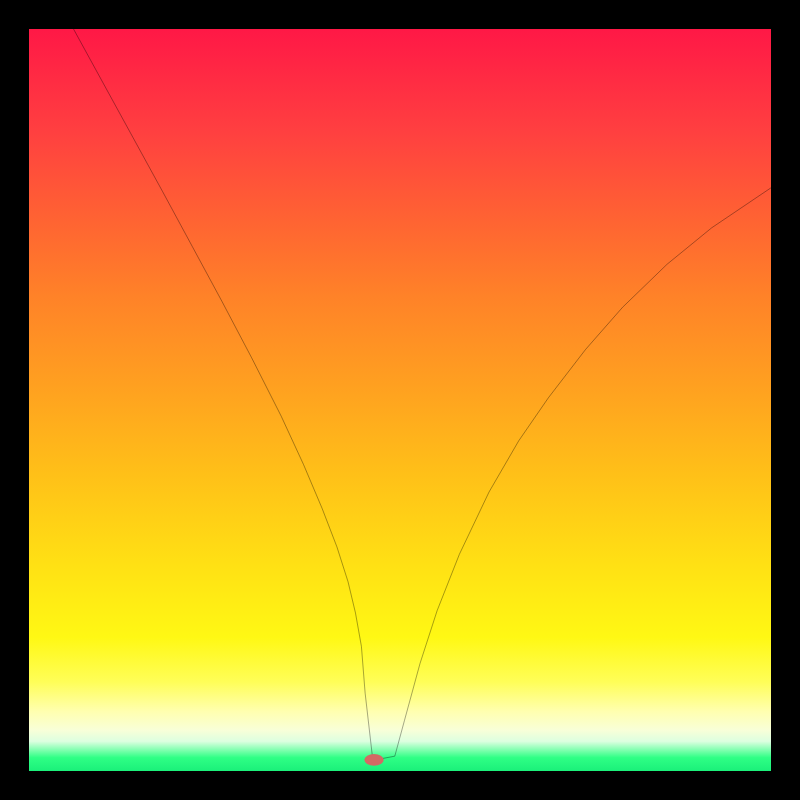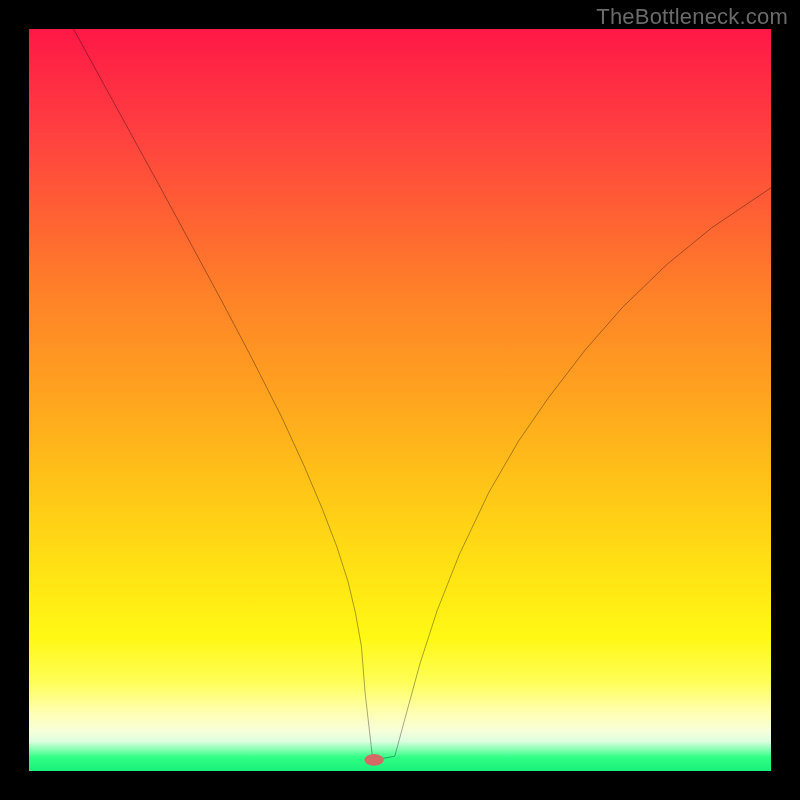--- a/index.html
+++ b/index.html
@@ -63,14 +63,13 @@
 <body>
 
 <div class="frame">
   <div class="plot-bg"></div>
 
   <svg class="plot-svg" viewBox="0 0 100 100" preserveAspectRatio="none">
     <path id="curve-path" fill="none" stroke="#000" stroke-width="0.35" vector-effect="non-scaling-stroke" d="M6.00 0.00 L10.00 7.30 L14.00 14.60 L18.00 21.90 L22.00 29.30 L26.00 36.70 L30.00 44.30 L34.00 52.20 L37.00 58.70 L39.50 64.60 L41.50 69.80 L43.00 74.50 L44.00 78.70 L44.80 83.20 L45.30 89.50 L46.30 98.20 L47.20 98.40 L49.30 98.00 L50.60 93.20 L52.70 85.50 L55.00 78.40 L58.00 70.80 L62.00 62.40 L66.00 55.50 L70.00 49.70 L75.00 43.20 L80.00 37.50 L86.00 31.70 L92.00 26.80 L100.00 21.40"></path>
     <ellipse id="marker" rx="1.3" ry="0.8" fill="#d36a64" cx="46.5" cy="98.5"></ellipse>
   </svg>
 
-  <div class="watermark">TheBottleneck.com</div>
 </div>
 
 </body></html>

